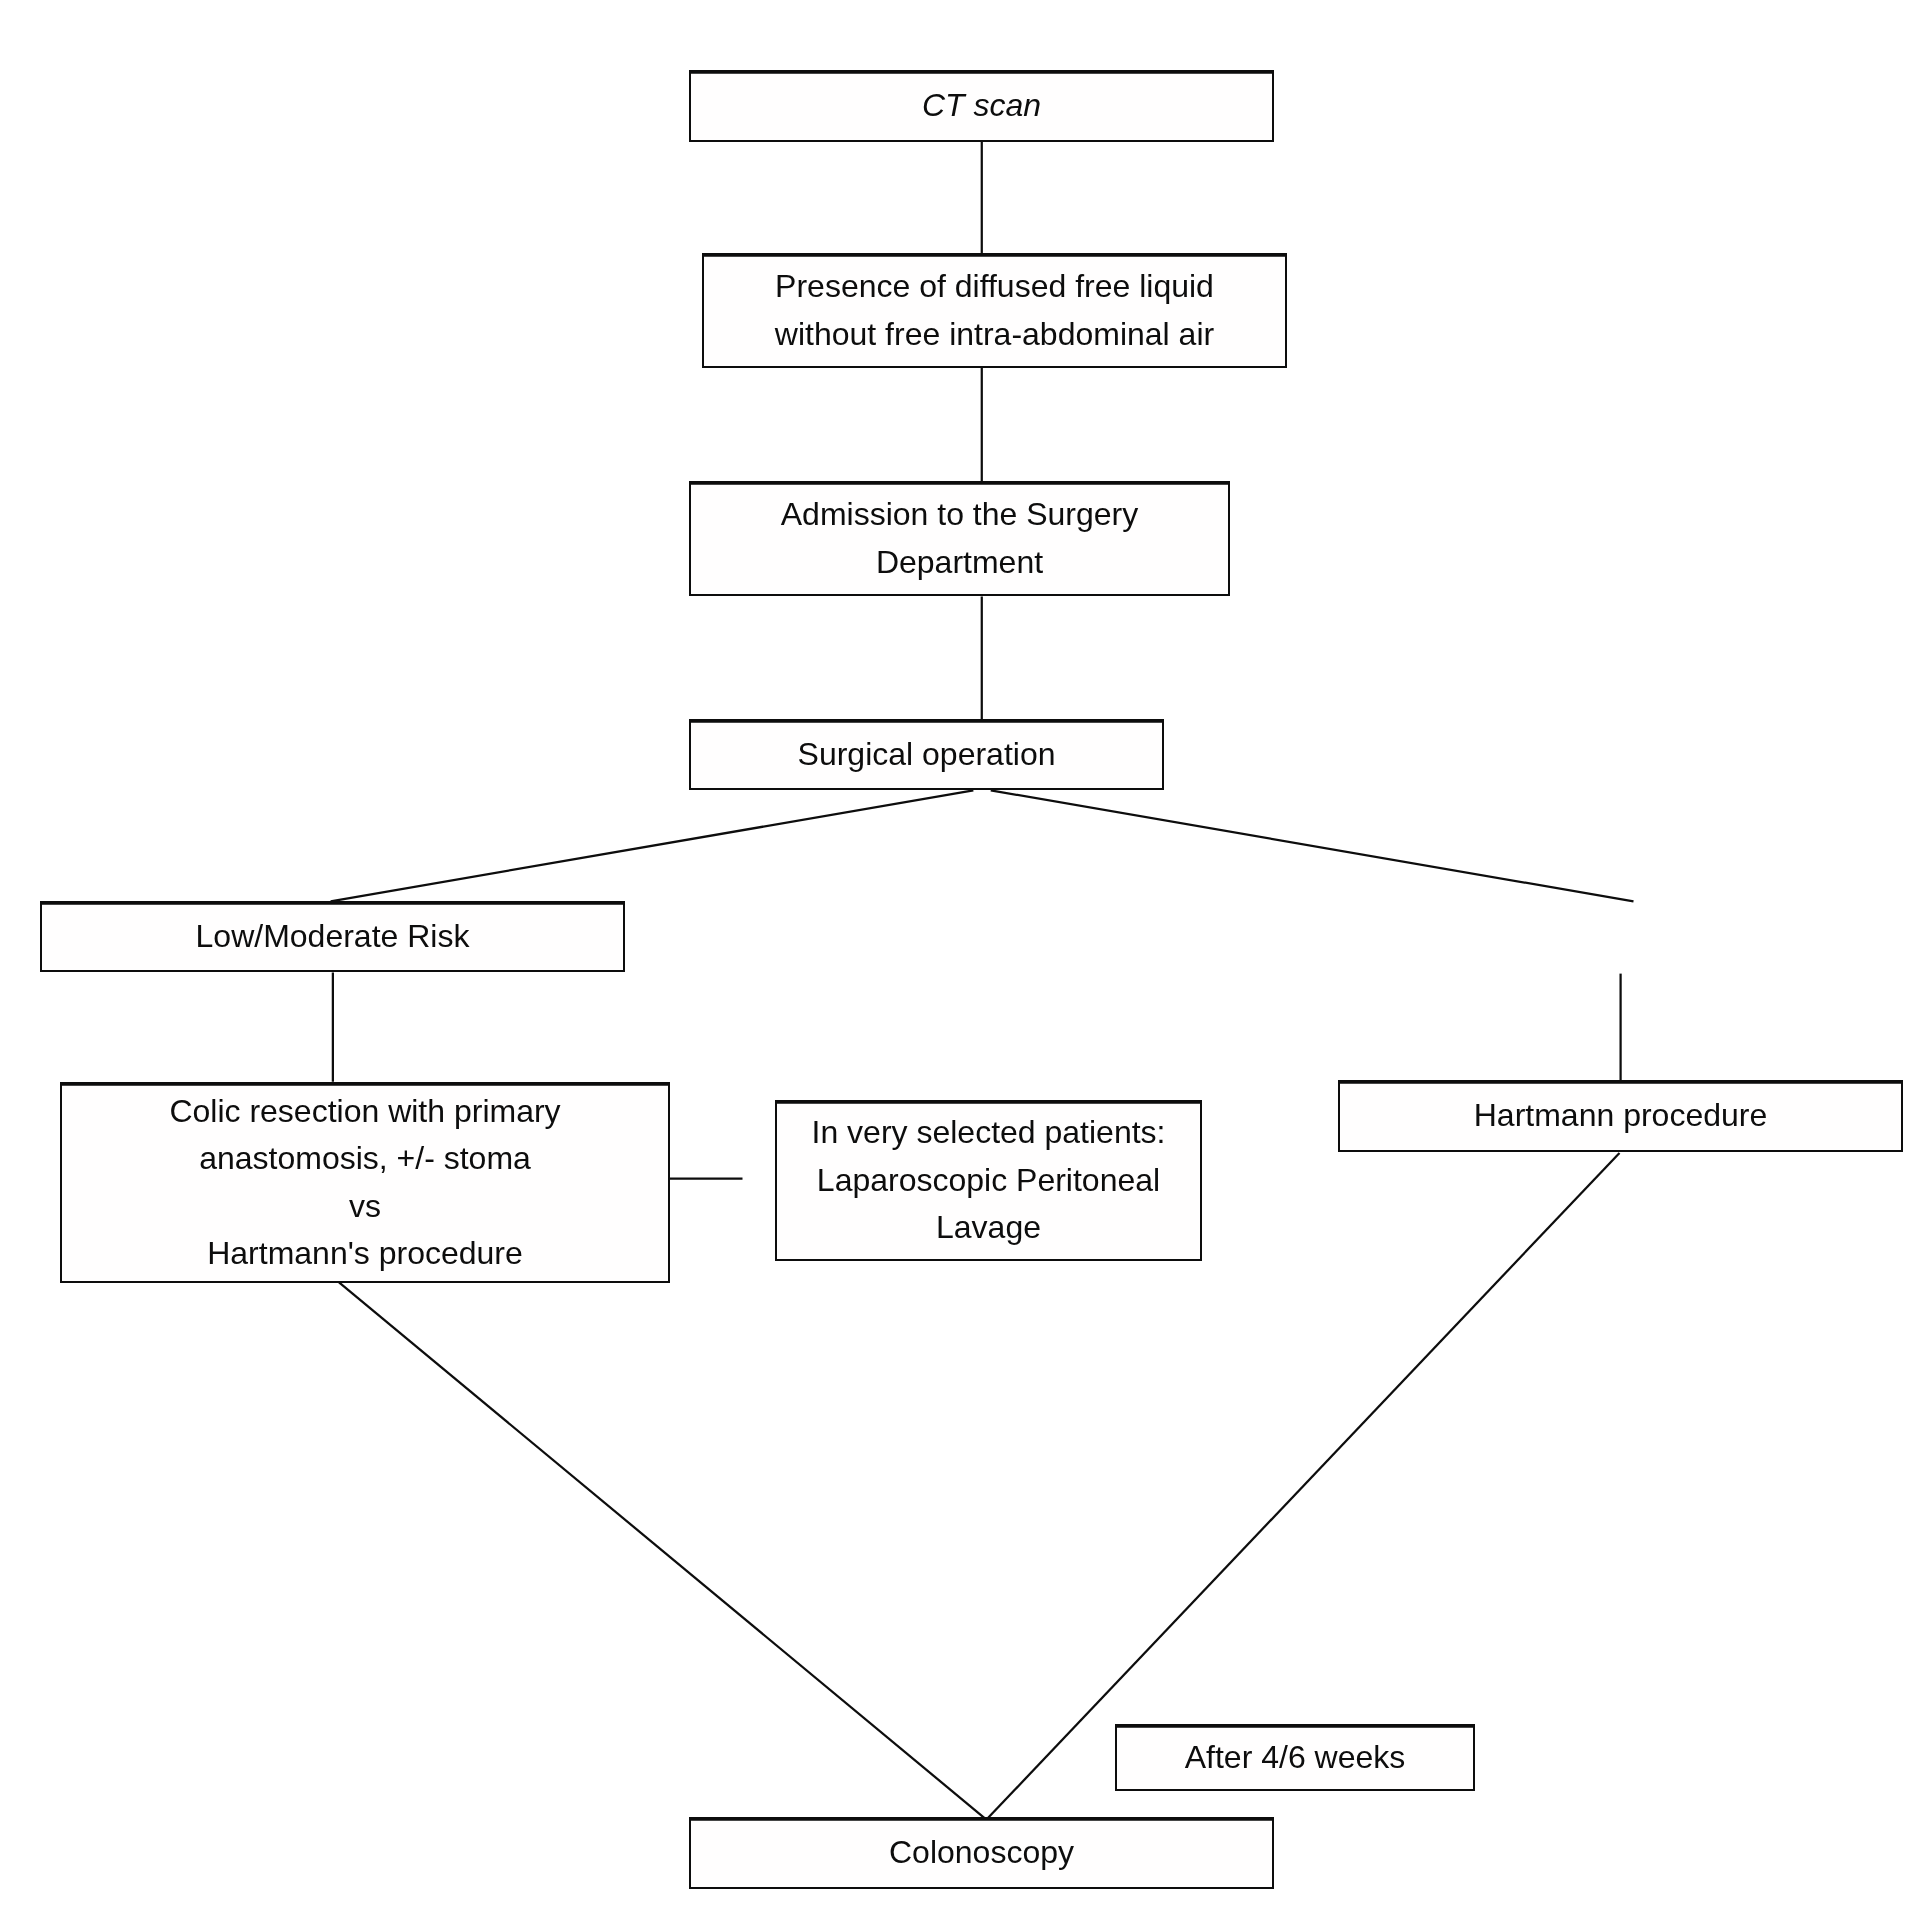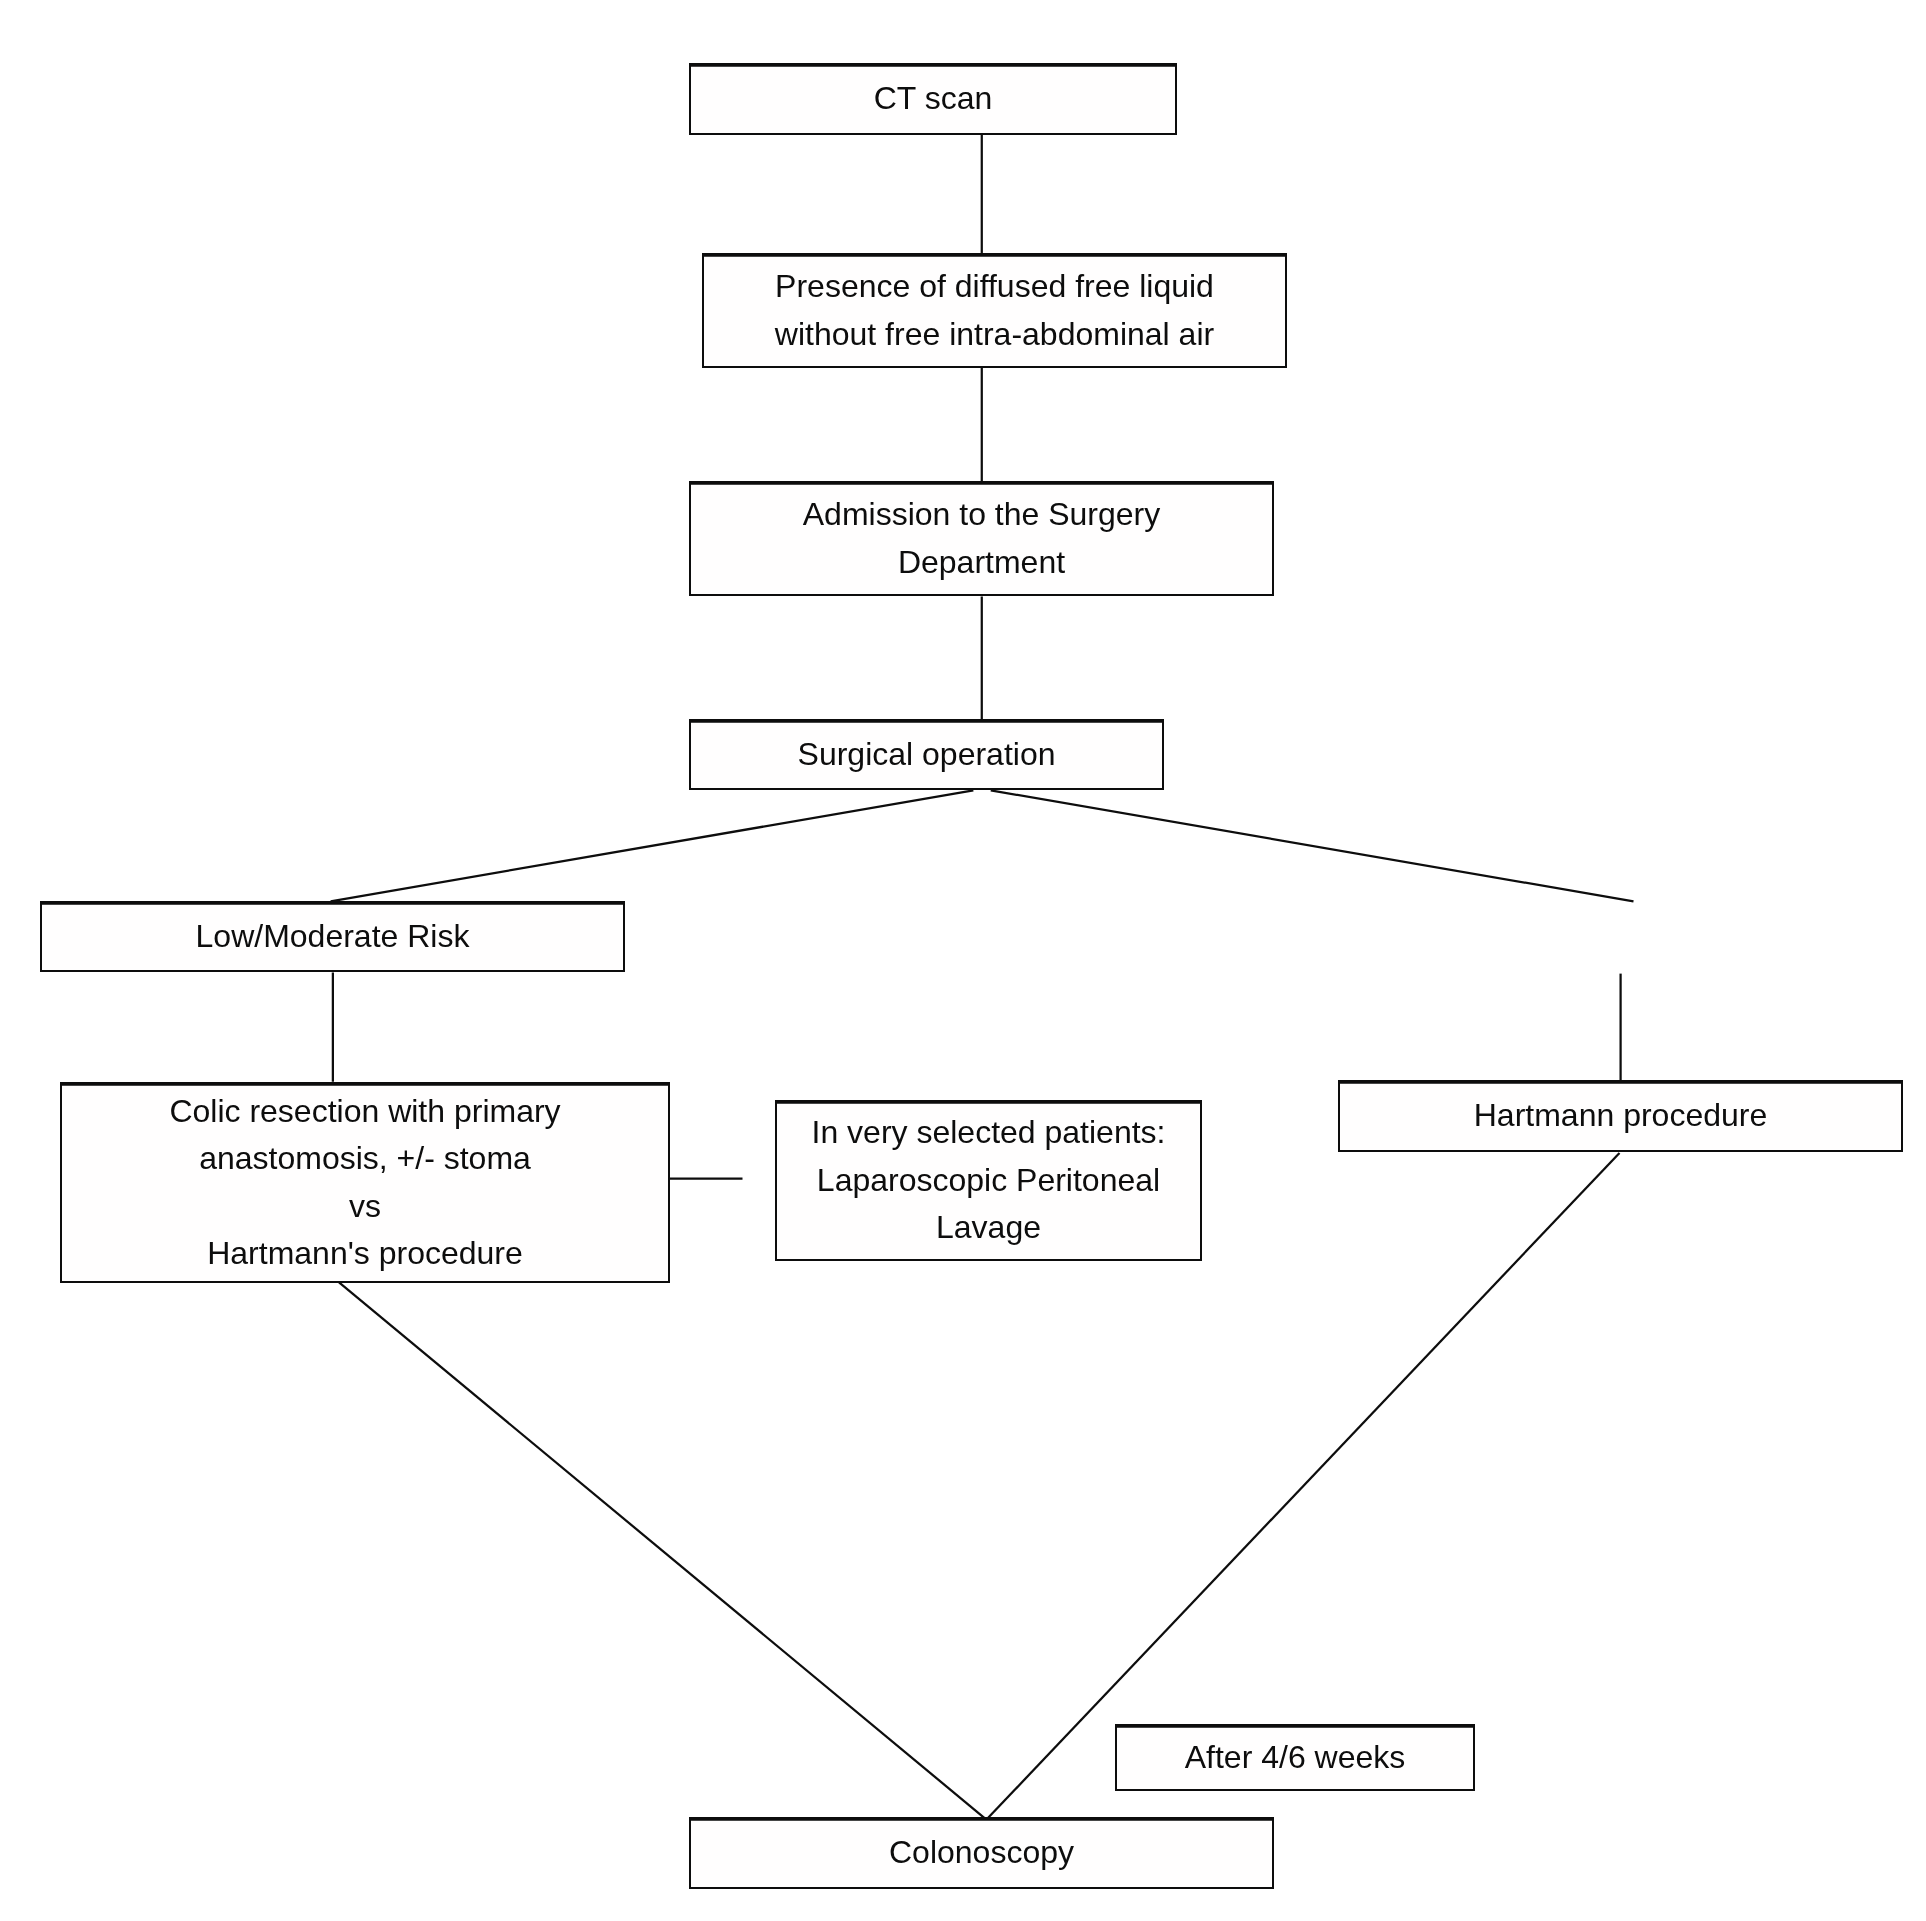--- a/index.html
+++ b/index.html
@@ -37,23 +37,23 @@
     align-items: center;
     justify-content: center;
     text-align: center;
     white-space: pre-line;
     font-size: 32px;
     line-height: 1.48;
     color: #0d0d0d;
     padding: 0 10px;
   }
   
-  #n-ct-scan      { left: 689px; top: 63px;  width: 488px; height: 72px; }
+  #n-ct-scan      { left: 689px; top: 70px;  width: 585px; height: 72px; font-style: italic; }
   #n-presence     { left: 689px; top: 253px;  width: 585px; height: 115px; margin-left: 13px; }
-  #n-admission    { left: 689px; top: 481px;  width: 585px; height: 115px; }
+  #n-admission    { left: 689px; top: 481px;  width: 541px; height: 115px; }
   #n-surgical     { left: 689px; top: 719px; width: 475px; height: 71px; }
   #n-low-mod      { left: 40px;   top: 901px; width: 585px; height: 71px; }
   #n-high-risk    { left: 1338px; top: 901px; width: 565px; height: 72px; }
   #n-colic        { left: 40px;   top: 1082px; width: 610px; height: 201px; margin-left: 20px; }
   #n-lavage       { left: 743px; top: 1100px; width: 427px;  height: 161px; margin-left: 32px; }
   #n-hartmann     { left: 1338px; top: 1080px; width: 565px; height: 72px; }
   #n-after-weeks  { left: 1115px; top: 1724px; width: 360px;  height: 67px; }
   #n-colonoscopy  { left: 689px; top: 1817px; width: 585px; height: 72px; }
 </style>
 </head>

